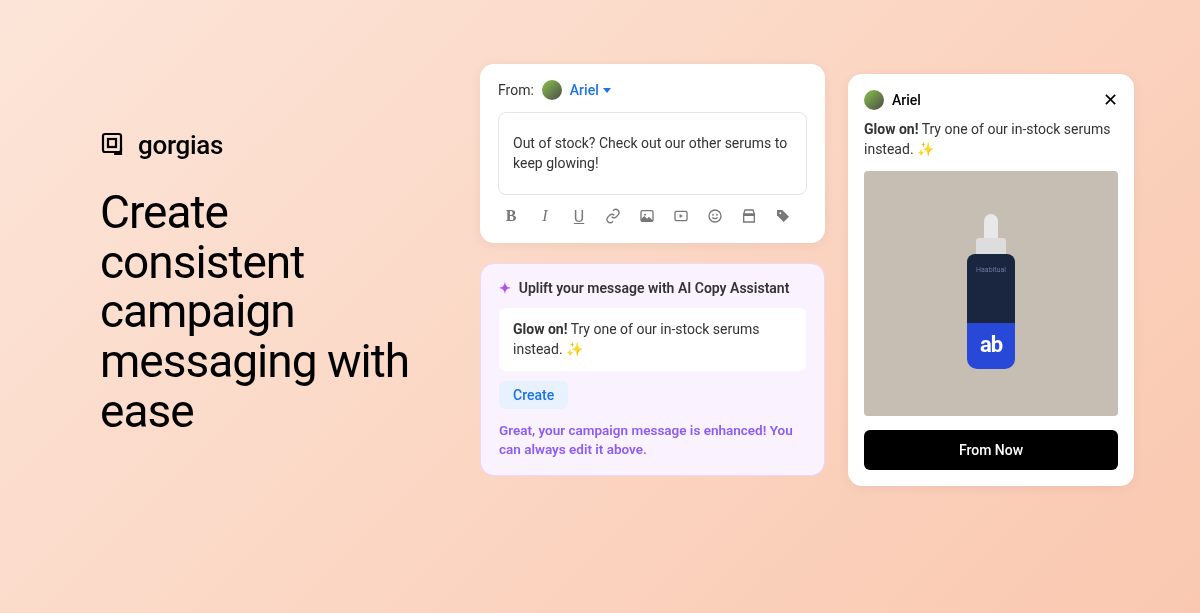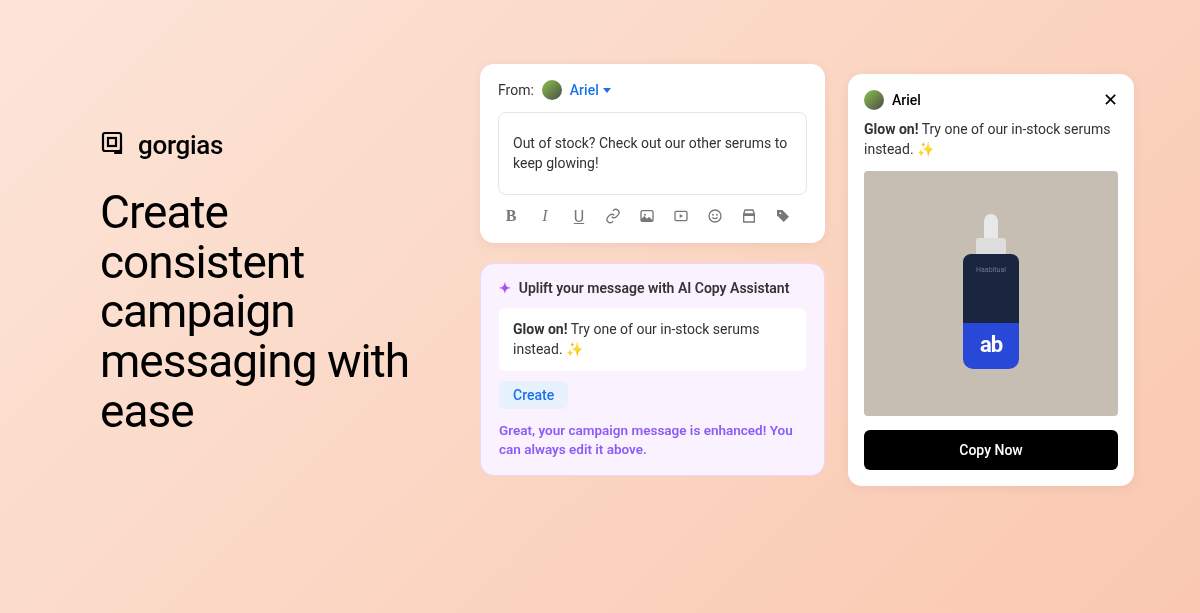--- a/index.html
+++ b/index.html
@@ -1,18 +1,18 @@
 <!DOCTYPE html>
 <html><head>
 <meta charset="utf-8">
 <style>
 *{box-sizing:border-box;margin:0;padding:0;font-family:-apple-system,BlinkMacSystemFont,"Segoe UI",Roboto,Helvetica,Arial,sans-serif}
 body{width:1200px;height:613px;background:linear-gradient(135deg,#fce5d8 0%,#fac8b0 100%);overflow:hidden;position:relative}
 .left{position:absolute;left:100px;top:130px;width:340px}
-.logo-row{display:flex;align-items:flex-start;gap:10px;margin-bottom:28px}
+.logo-row{display:flex;align-items:center;gap:10px;margin-bottom:28px}
 .logo-text{font-size:26px;font-weight:500;letter-spacing:-0.3px}
 .headline{font-size:46px;line-height:1.08;font-weight:400;letter-spacing:-1px;color:#000000}
 .col{position:absolute}
 .col1{left:480px;top:64px;width:345px}
 .col2{left:848px;top:74px;width:286px}
 .card{background:#fff;border-radius:14px;box-shadow:0 2px 12px rgba(0,0,0,0.06);padding:16px 18px}
 .from-row{display:flex;align-items:center;gap:8px;font-size:14px;margin-bottom:12px}
 .from-label{color:#333}
 .avatar{width:20px;height:20px;border-radius:50%;background:linear-gradient(135deg,#8bc34a,#4a4a4a);display:inline-block}
 .sender{color:#1a73e8;font-weight:500;display:flex;align-items:center;gap:4px}
@@ -32,21 +32,21 @@
 .preview-card{background:#fff;border-radius:14px;box-shadow:0 2px 12px rgba(0,0,0,0.06);padding:16px}
 .preview-head{display:flex;align-items:center;justify-content:space-between;margin-bottom:10px}
 .pv-user{display:flex;align-items:center;gap:8px}
 .pv-name{font-size:14px;font-weight:500}
 .close{font-size:18px;font-weight:300;cursor:pointer;line-height:1}
 .pv-msg{font-size:14px;line-height:1.4;color:#333;margin-bottom:12px}
 .product-img{width:100%;height:245px;background:#c6bdb3;border-radius:4px;display:flex;align-items:center;justify-content:center;margin-bottom:14px;position:relative}
 .bottle{position:relative;width:70px;height:160px}
 .dropper-top{position:absolute;top:0;left:50%;transform:translateX(-50%);width:14px;height:26px;background:#e8e8e8;border-radius:7px 7px 3px 3px}
 .dropper-collar{position:absolute;top:24px;left:50%;transform:translateX(-50%);width:30px;height:20px;background:#ddd;border-radius:3px}
-.bottle-body{position:absolute;top:40px;left:50%;transform:translateX(-50%);width:56px;height:115px;background:linear-gradient(180deg,#1a2540 0%,#1a2540 60%,#2848d8 60%,#2848d8 100%);border-radius:8px 8px 10px 10px;display:flex;align-items:flex-end;justify-content:center;padding-bottom:12px;overflow:hidden}
+.bottle-body{position:absolute;top:40px;left:50%;transform:translateX(-50%);width:48px;height:115px;background:linear-gradient(180deg,#1a2540 0%,#1a2540 60%,#2848d8 60%,#2848d8 100%);border-radius:8px 8px 10px 10px;display:flex;align-items:flex-end;justify-content:center;padding-bottom:12px;overflow:hidden}
 .bottle-label{color:#fff;font-size:22px;font-weight:700;letter-spacing:-1px}
 .bottle-tag{position:absolute;top:52px;left:50%;transform:translateX(-50%);font-size:7px;color:#6b7a9a}
 .shop-btn{width:100%;background:#000;color:#fff;border:none;border-radius:6px;padding:12px;font-size:14px;font-weight:500;cursor:pointer}
 svg{display:block}
 </style>
 </head>
 <body>
 
 <div class="left">
   <div class="logo-row">
@@ -146,15 +146,15 @@
     <div class="product-img">
       <div class="bottle">
         <div class="dropper-top"></div>
         <div class="dropper-collar"></div>
         <div class="bottle-body">
             <span class="bottle-label">ab</span>
           </div>
         <div class="bottle-tag">Haabitual</div>
       </div>
     </div>
-    <button class="shop-btn">Copy Now</button>
+    <button class="shop-btn">From Now</button>
   </div>
 </div>
 
 </body></html>

